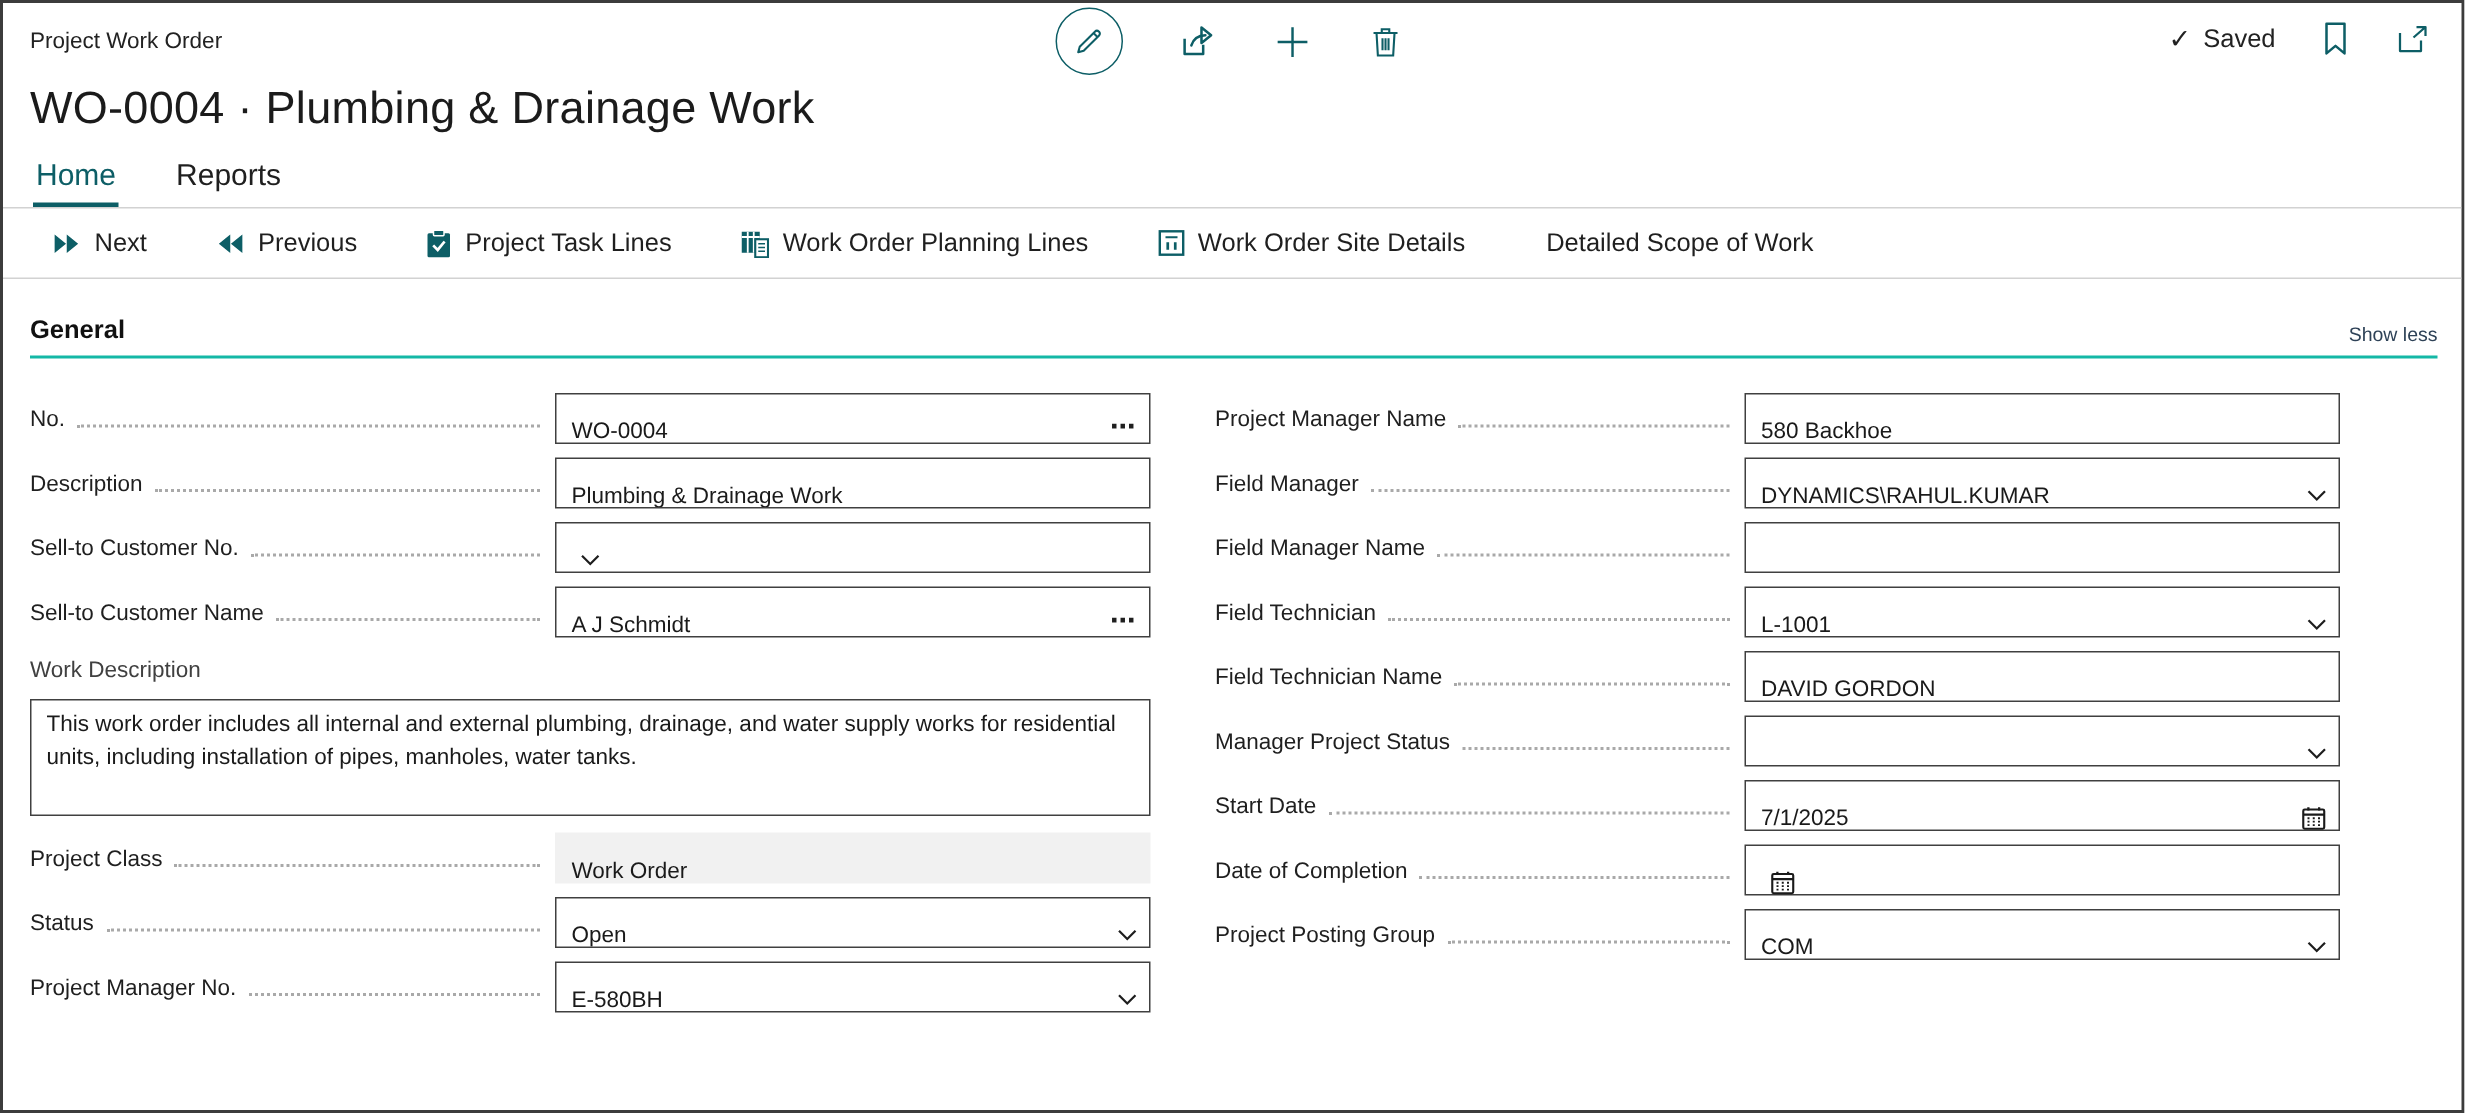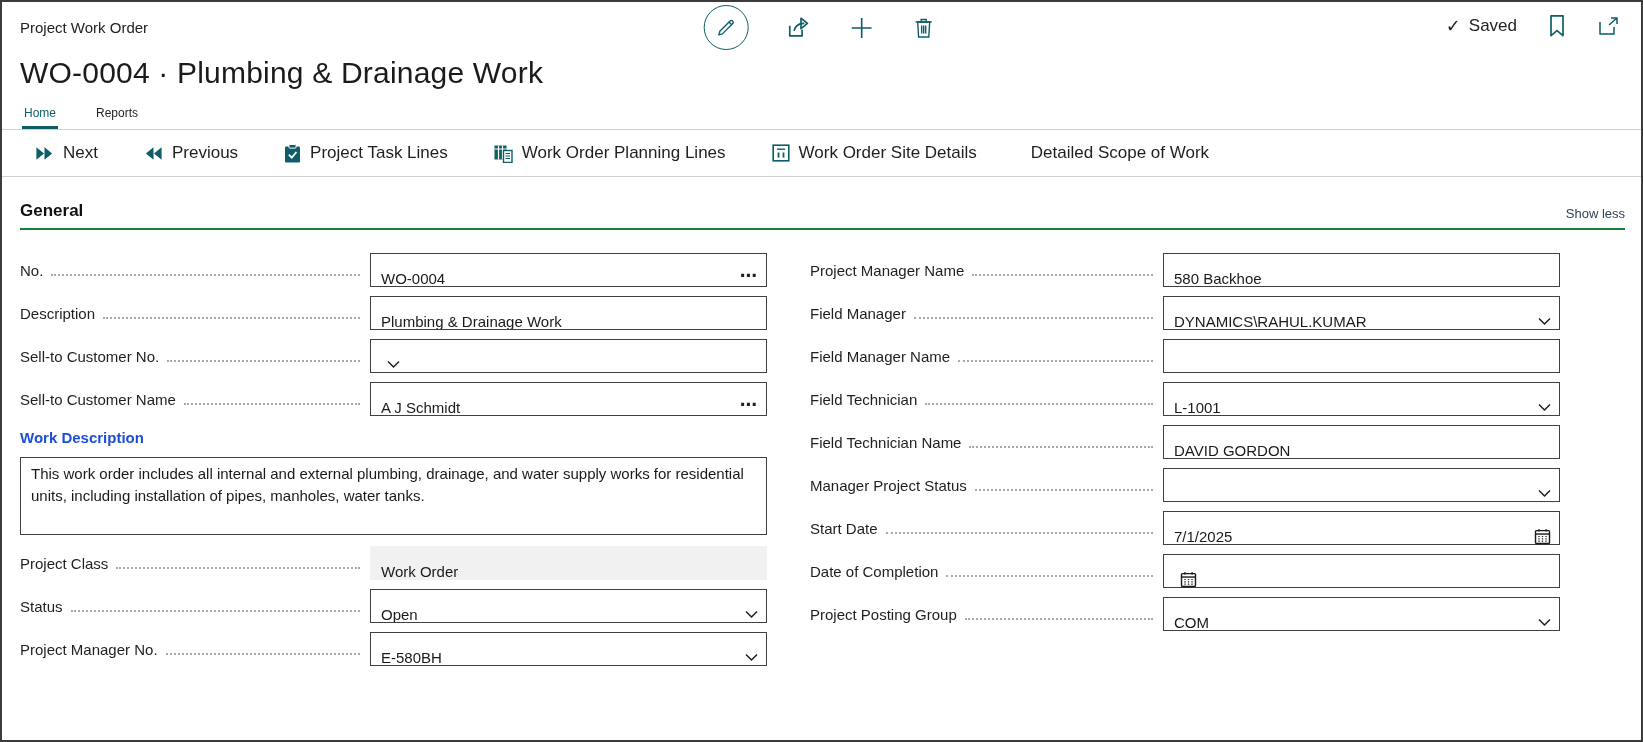--- a/index.html
+++ b/index.html
@@ -16,47 +16,47 @@
     display:flex; align-items:center; gap:36px; }
   .circle-btn { width:45px; height:45px; border:1.6px solid #0d5e66; border-radius:50%;
     display:flex; align-items:center; justify-content:center; cursor:pointer; }
   .icon-btn { display:flex; align-items:center; justify-content:center; cursor:pointer; }
   .top-right { position:absolute; right:20px; top:12px; display:flex; align-items:center; gap:30px; }
   .saved { display:flex; align-items:center; gap:8px; font-size:17px; color:#222; }
   .saved .chk { font-size:18px; color:#222; }
   
   .tabs { display:flex; gap:36px; padding:0 0 0 20px; margin-top:8px;
     border-bottom:1px solid #d2d2d2; }
-  .tab { font-size:12px; padding:8px 2px 9px; cursor:pointer; color:#1f1f1f; }
+  .tab { font-size:20px; padding:8px 2px 9px; cursor:pointer; color:#1f1f1f; }
   .tab.active { color:#0d5e66; border-bottom:3px solid #0d5e66; padding-bottom:6px; }
   
   .actionbar { display:flex; align-items:center; gap:46px; padding:13px 18px 13px 33px;
     border-bottom:1px solid #d2d2d2; }
   .action { display:flex; align-items:center; gap:9px; font-size:17px; cursor:pointer; white-space:nowrap; }
   
   .section { padding:0 16px 0 18px; margin-top:24px; }
   .sec-head { display:flex; justify-content:space-between; align-items:flex-end;
-    border-bottom:2px solid #15803d; padding-bottom:7px; }
+    border-bottom:2px solid #14b8a6; padding-bottom:7px; }
   .sec-title { font-size:17px; font-weight:700; color:#111; }
   .show-less { font-size:13px; color:#2e4257; cursor:pointer; }
   
   .form { display:grid; grid-template-columns:747px 750px; column-gap:43px; margin-top:23px; }
   .frow { display:flex; align-items:center; height:34px; margin-bottom:9px; }
   .flabel { font-size:15px; color:#1f1f1f; white-space:nowrap; }
   .leader { flex:1; align-self:center; height:0; border-bottom:2px dotted #a9a9a9;
     margin:10px 10px 0 8px; }
   .fbox { width:397px; height:34px; border:1px solid #404040; display:flex;
     padding:16px 8px 0 10px; background:#fff; position:relative; }
   .fbox input { border:none; outline:none; flex:1; font:inherit; font-size:15px;
     color:#1a1a1a; background:transparent; min-width:0; }
   .fbox.disabled { border:1px solid transparent; background:#f1f1f1; }
   .fctl { flex:none; display:flex; align-items:center; justify-content:center;
     margin-left:6px; cursor:pointer; }
   .ellipsis { font-size:17px; font-weight:700; letter-spacing:1px; color:#1f1f1f; line-height:1; padding-bottom:6px; }
-  .wd-label { font-size:15px; font-weight:700; color:#1d4ed8; margin:13px 0 11px; }
+  .wd-label { font-size:15px; font-weight:400; color:#404040; margin:13px 0 11px; }
   .wd-box { width:747px; height:78px; border:1px solid #404040; margin-bottom:11px; }
   .wd-box textarea { width:100%; height:100%; border:none; outline:none; resize:none;
     font:inherit; font-size:15px; line-height:1.45; padding:5px 10px; color:#1a1a1a; background:transparent; }
   svg { display:block; }
 </style>
 </head>
 <body>
 
 <div class="window">
 

